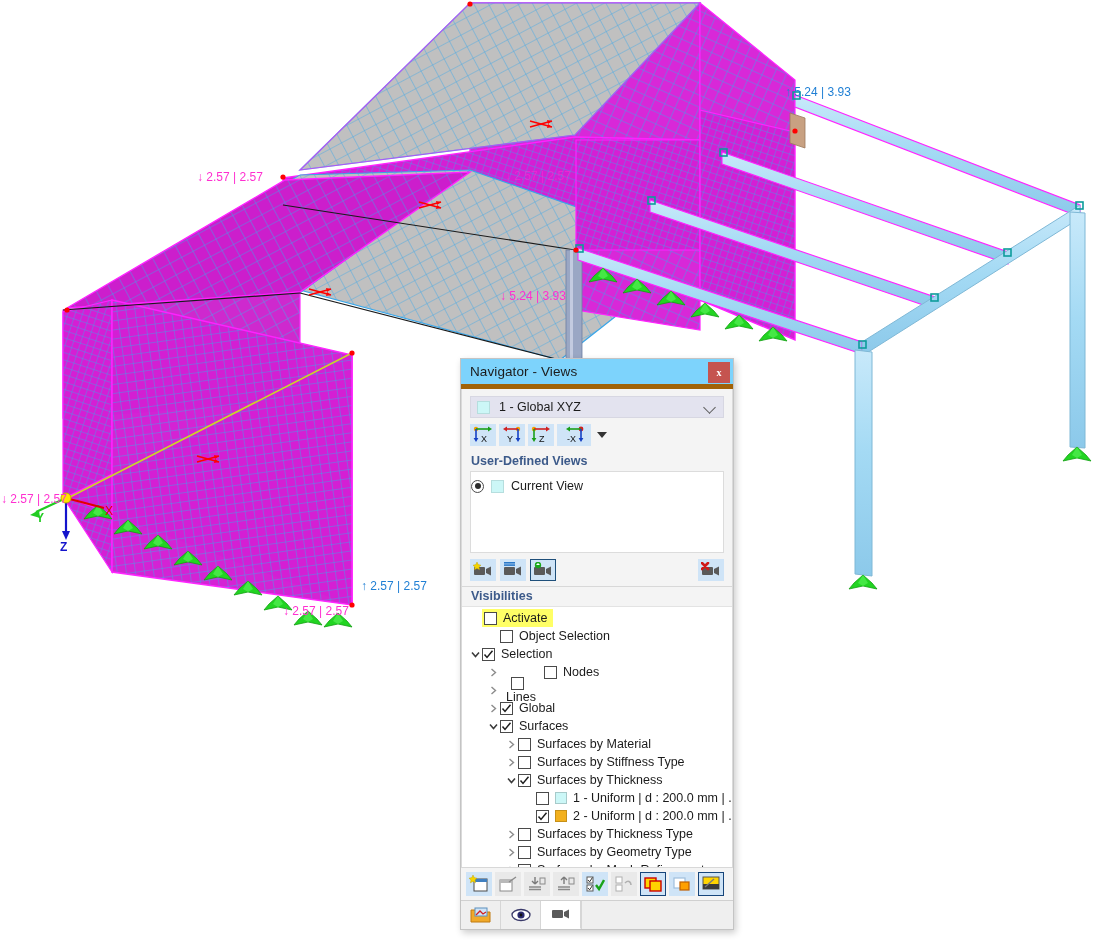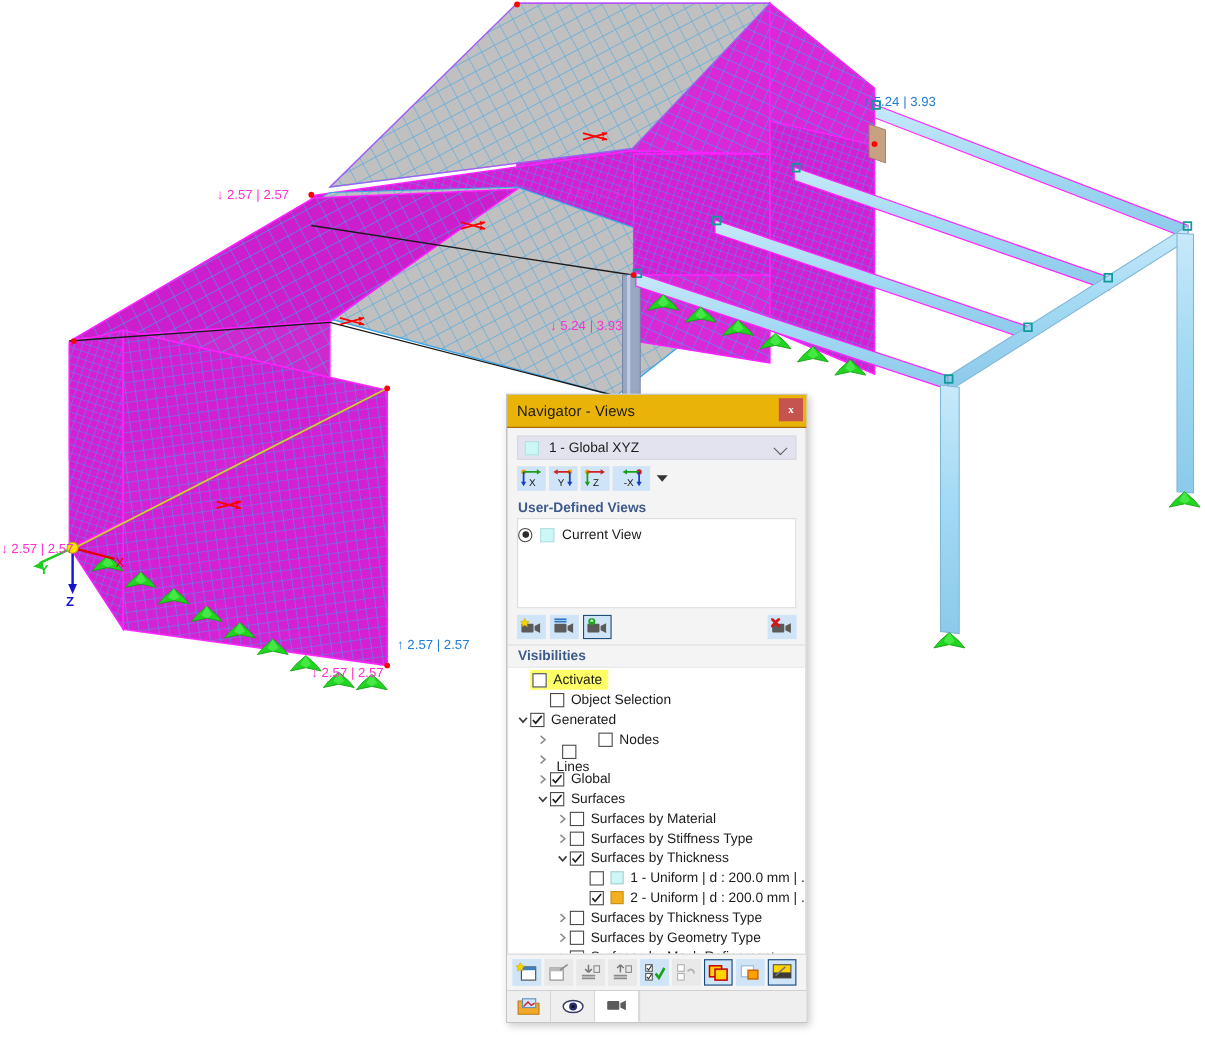--- a/index.html
+++ b/index.html
@@ -23,23 +23,23 @@
   
   #navigator {
     position:absolute; left:460px; top:358px; width:274px; height:572px;
     background:#f4f4f4;
     border:1px solid #c4c4c4;
     box-shadow: 2px 3px 7px rgba(0,0,0,0.20);
     display:flex; flex-direction:column;
     font-size:12.5px; color:#1b1b1b;
   }
   .nav-title {
-    height:30px; background:#eab308; display:flex; align-items:center;
+    height:30px; background:#7dd3fc; display:flex; align-items:center;
     padding-left:9px; position:relative; flex:0 0 auto;
-    border-bottom:1px solid #a16207;
+    border-bottom:5px solid #a16207;
     text-align:right;
   }
   .nav-title-text { font-size:13.5px; color:#1b1b1b; letter-spacing:.1px; }
   .nav-close {
     position:absolute; right:3px; top:3px; width:22px; height:21px;
     background:#c5544f; color:#fff; font-size:10px; font-weight:bold;
     display:flex; align-items:center; justify-content:center; cursor:pointer;
     font-family:"Liberation Serif", serif;
   }
 
@@ -406,21 +406,21 @@
               <svg width="9" height="9" viewBox="0 0 9 9">
                 <path d="M1,2.5 L4.5,6.5 L8,2.5" stroke="#3a3a3a" stroke-width="1.5" fill="none"></path>
               </svg>
             </span>
             <span style="display: inline-flex; align-items: center;">
               <span class="cb">
                 <svg width="11" height="11" viewBox="0 0 11 11">
                   <path d="M1.5,5.5 L4,8.4 L9.5,1.8" stroke="#1d1d1d" stroke-width="1.5" fill="none"></path>
                 </svg>
               </span>
-              <span class="tlabel">Generated</span>
+              <span class="tlabel">Selection</span>
             </span>
           </div>
           <div class="tree-row">
             <span style="width: 24px; flex: 0 0 auto;"></span>
             <span class="tw">
               <svg width="9" height="9" viewBox="0 0 9 9">
                 <path d="M2.5,1 L6.5,4.5 L2.5,8" stroke="#8c8c8c" stroke-width="1.4" fill="none"></path>
               </svg>
             </span>
             <span style="display: inline-flex; align-items: center; margin-left: 44px;">

